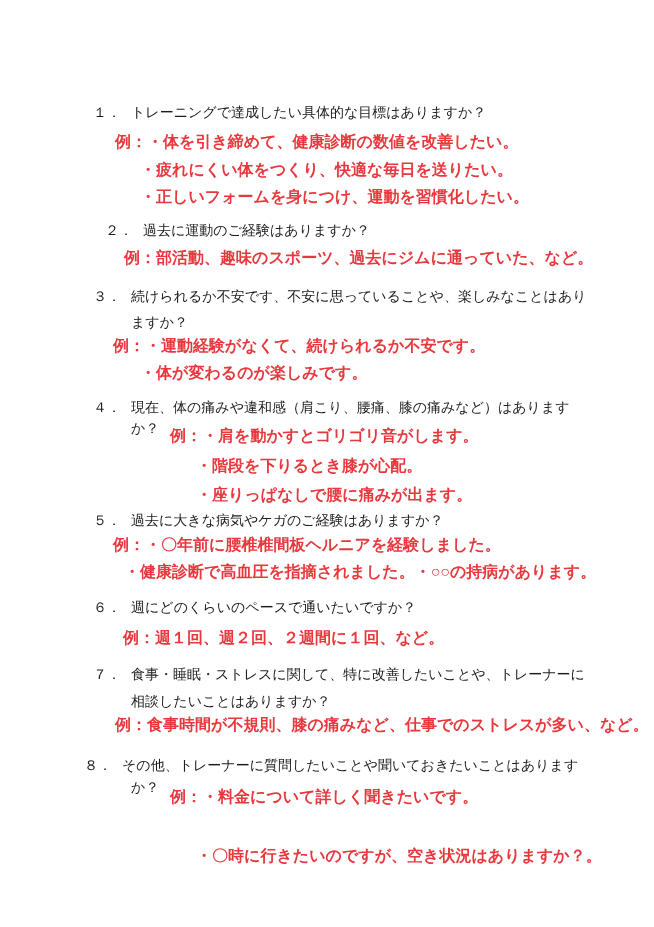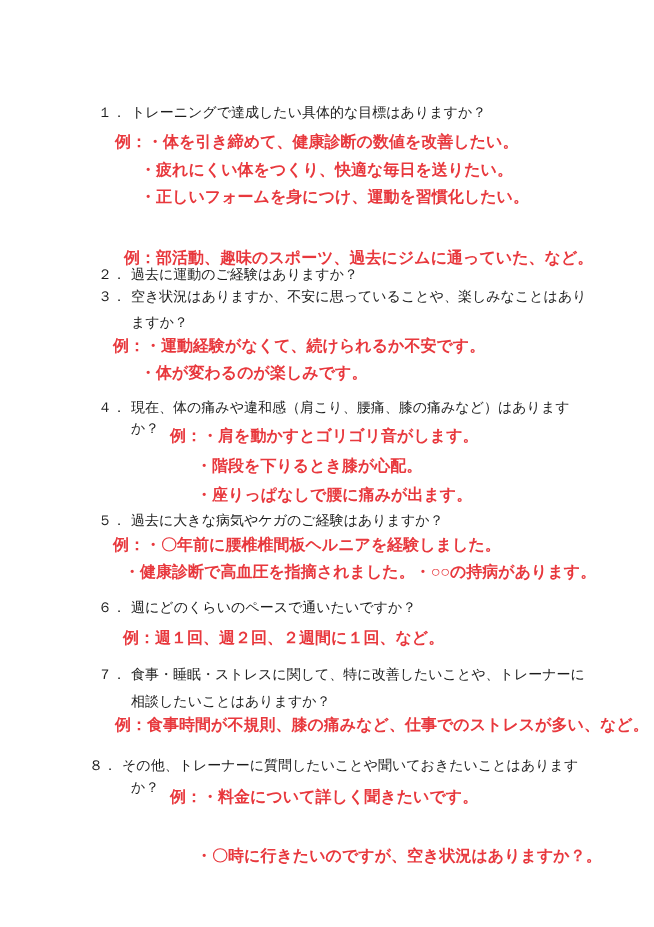--- a/index.html
+++ b/index.html
@@ -7,21 +7,20 @@
     padding: 0;
     background: #ffffff;
   }
   .page {
     position: relative;
     width: 654px;
     height: 927px;
     background: #ffffff;
     overflow: hidden;
     font-family: "Liberation Serif", "DejaVu Serif", serif;
-    text-align: center;
   }
   .ln {
     position: absolute;
     white-space: nowrap;
     font-size: 14px;
     line-height: 20px;
     color: #1c1c1c;
     letter-spacing: 0px;
   }
   .qnum {
@@ -44,26 +43,26 @@
 <div class="page">
 
   <div>
     <div class="ln" style="left:93px; top:103px;"><span class="qnum">１．</span><span>トレーニングで達成したい具体的な目標はありますか？</span></div>
     <div class="ex" style="left:115px; top:133px;">例：・体を引き締めて、健康診断の数値を改善したい。</div>
     <div class="ex" style="left:140px; top:161px;">・疲れにくい体をつくり、快適な毎日を送りたい。</div>
     <div class="ex" style="left:140px; top:188px;">・正しいフォームを身につけ、運動を習慣化したい。</div>
   </div>
 
   <div>
-    <div class="ln" style="left:93px; top:221px;margin-top:44px;"><span class="qnum">２．</span><span>過去に運動のご経験はありますか？</span></div>
+    <div class="ln" style="left:105px; top:221px;"><span class="qnum">２．</span><span>過去に運動のご経験はありますか？</span></div>
     <div class="ex" style="left:124px; top:249px;">例：部活動、趣味のスポーツ、過去にジムに通っていた、など。</div>
   </div>
 
   <div>
-    <div class="ln" style="left:93px; top:287px;"><span class="qnum">３．</span><span>空き状況はありますか、不安に思っていることや、楽しみなことはあり</span></div>
+    <div class="ln" style="left:93px; top:287px;"><span class="qnum">３．</span><span>続けられるか不安です、不安に思っていることや、楽しみなことはあり</span></div>
     <div class="ln" style="left:131px; top:313px;">ますか？</div>
     <div class="ex" style="left:113px; top:337px;">例：・運動経験がなくて、続けられるか不安です。</div>
     <div class="ex" style="left:140px; top:364px;">・体が変わるのが楽しみです。</div>
   </div>
 
   <div>
     <div class="ln" style="left:93px; top:398px;"><span class="qnum">４．</span><span>現在、体の痛みや違和感（肩こり、腰痛、膝の痛みなど）はあります</span></div>
     <div class="ln" style="left:131px; top:419px;">か？</div>
     <div class="ex" style="left:170px; top:427px;">例：・肩を動かすとゴリゴリ音がします。</div>
     <div class="ex" style="left:196px; top:457px;">・階段を下りるとき膝が心配。</div>

